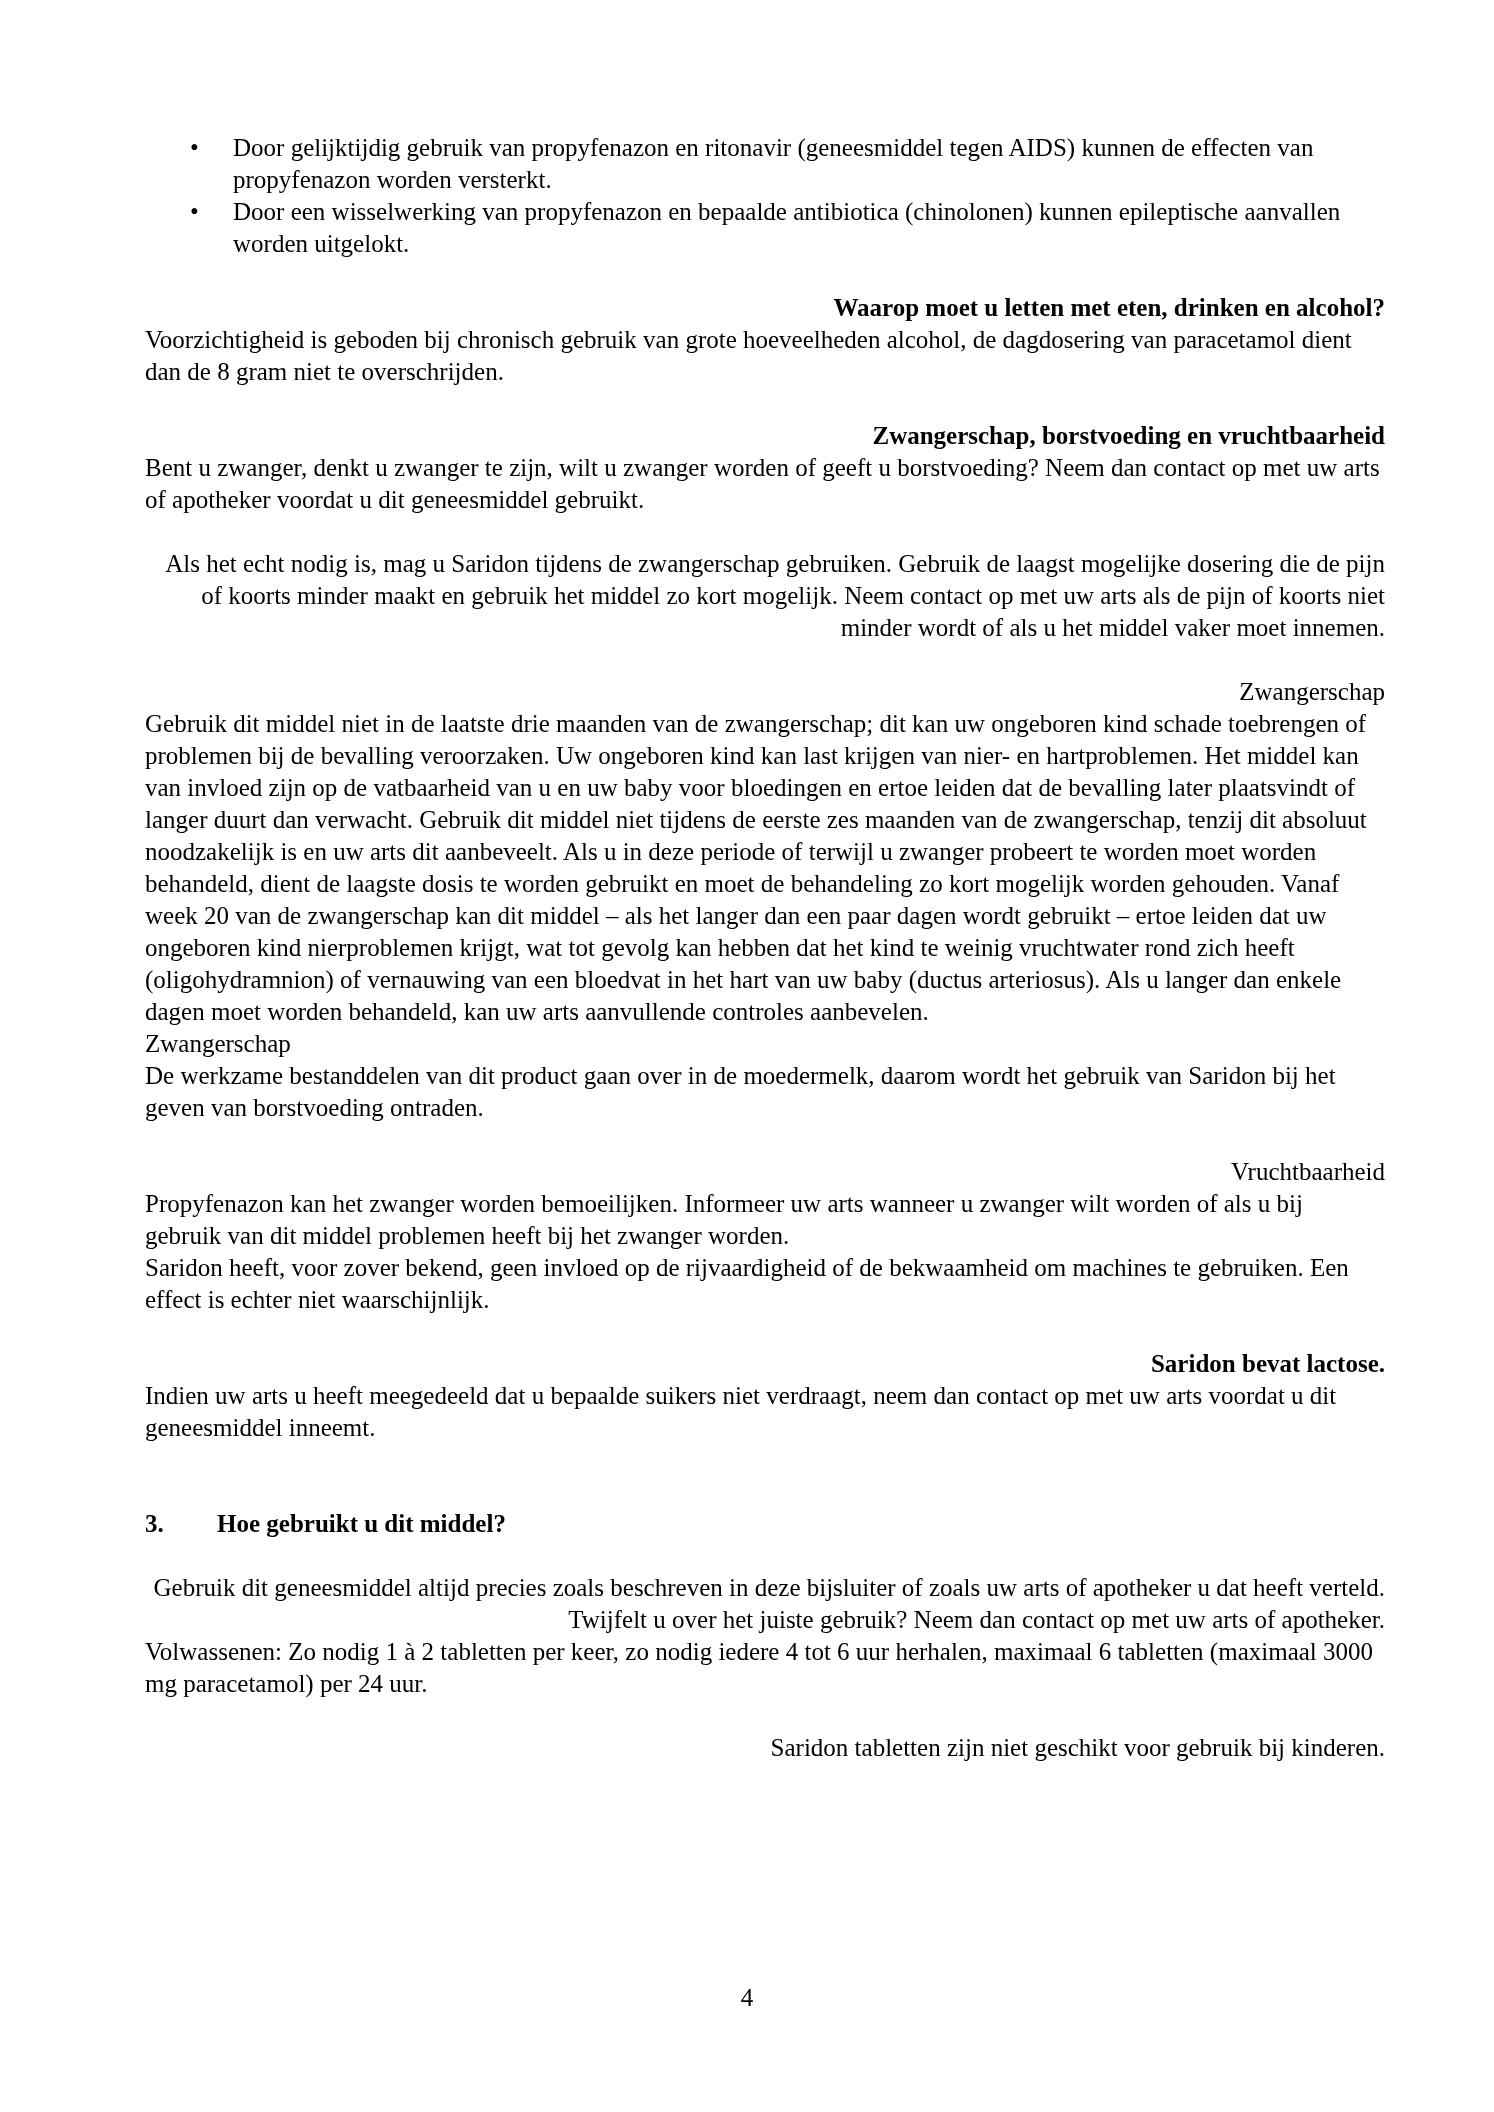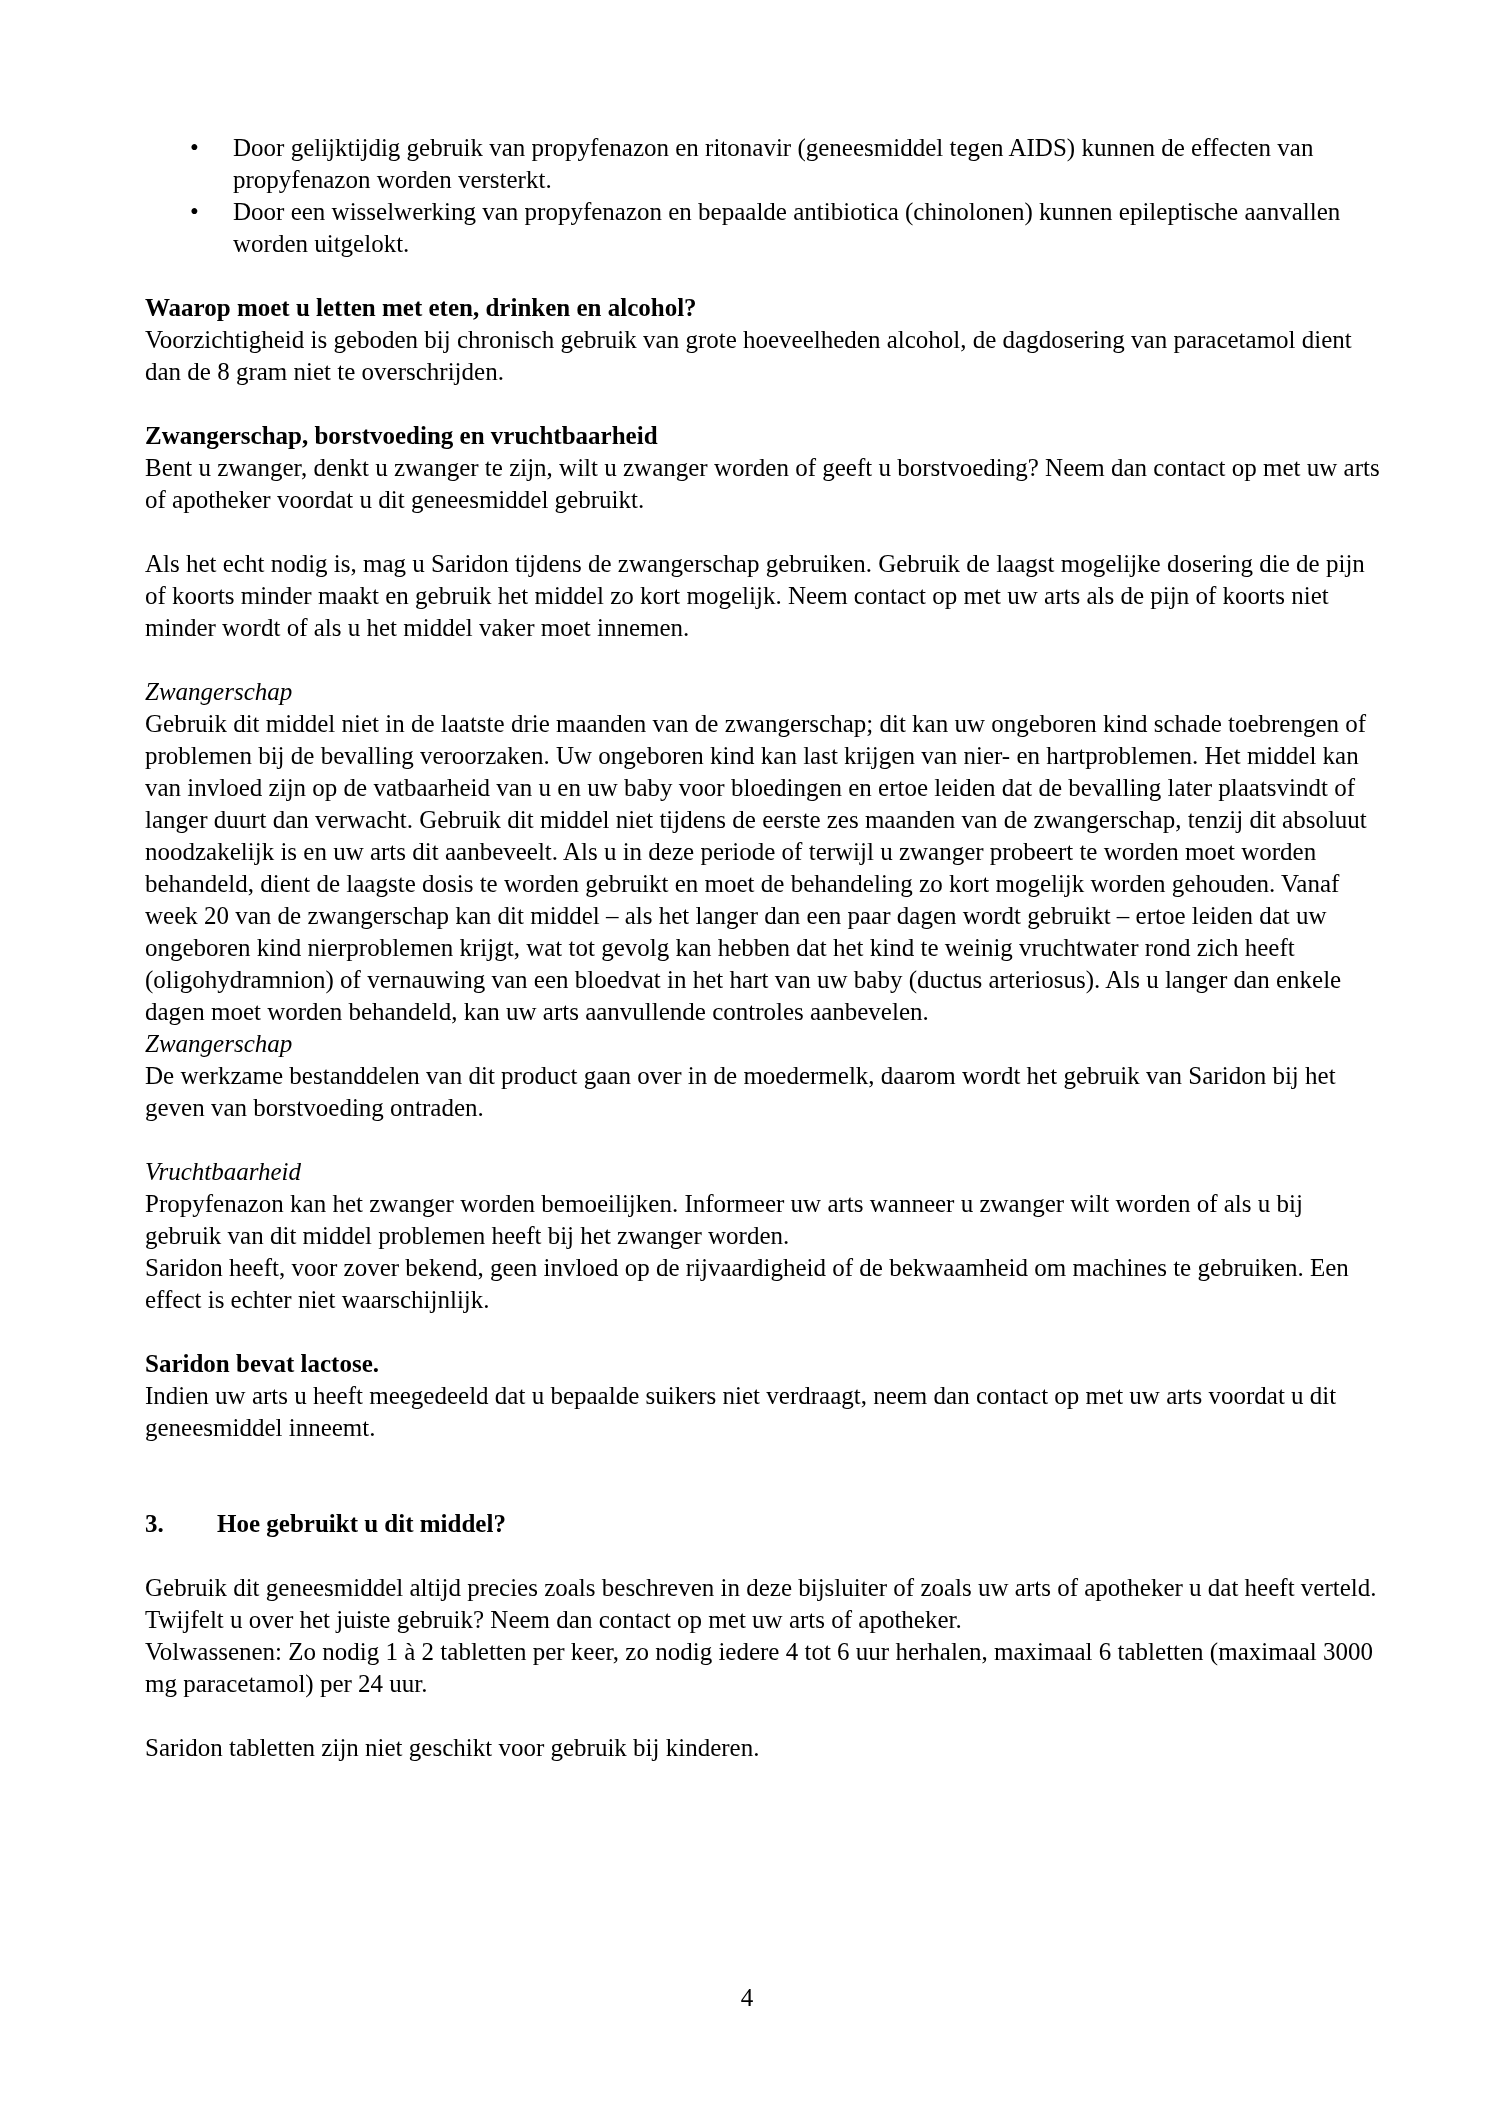--- a/index.html
+++ b/index.html
@@ -21,24 +21,24 @@
   .content {
     position: absolute;
     left: 145px;
     top: 132px;
     width: 1240px;
   }
   .content p, .content .h {
     margin: 0;
     padding: 0;
   }
-  .mt1 { margin-top: 32px !important; }
+  .mt1 { margin-top: 32px !important; text-align: right; }
   .mt2 { margin-top: 64px !important; }
   .bold { font-weight: bold; }
-  .italic { font-style: italic; }
+  .italic { }
   .bullet-item { display: flex; }
   .bullet-glyph {
     flex: 0 0 88px;
     box-sizing: border-box;
     padding-left: 45px;
   }
   .bullet-text { flex: 1 1 auto; }
   .h-num {
     display: flex;
     font-weight: bold;

